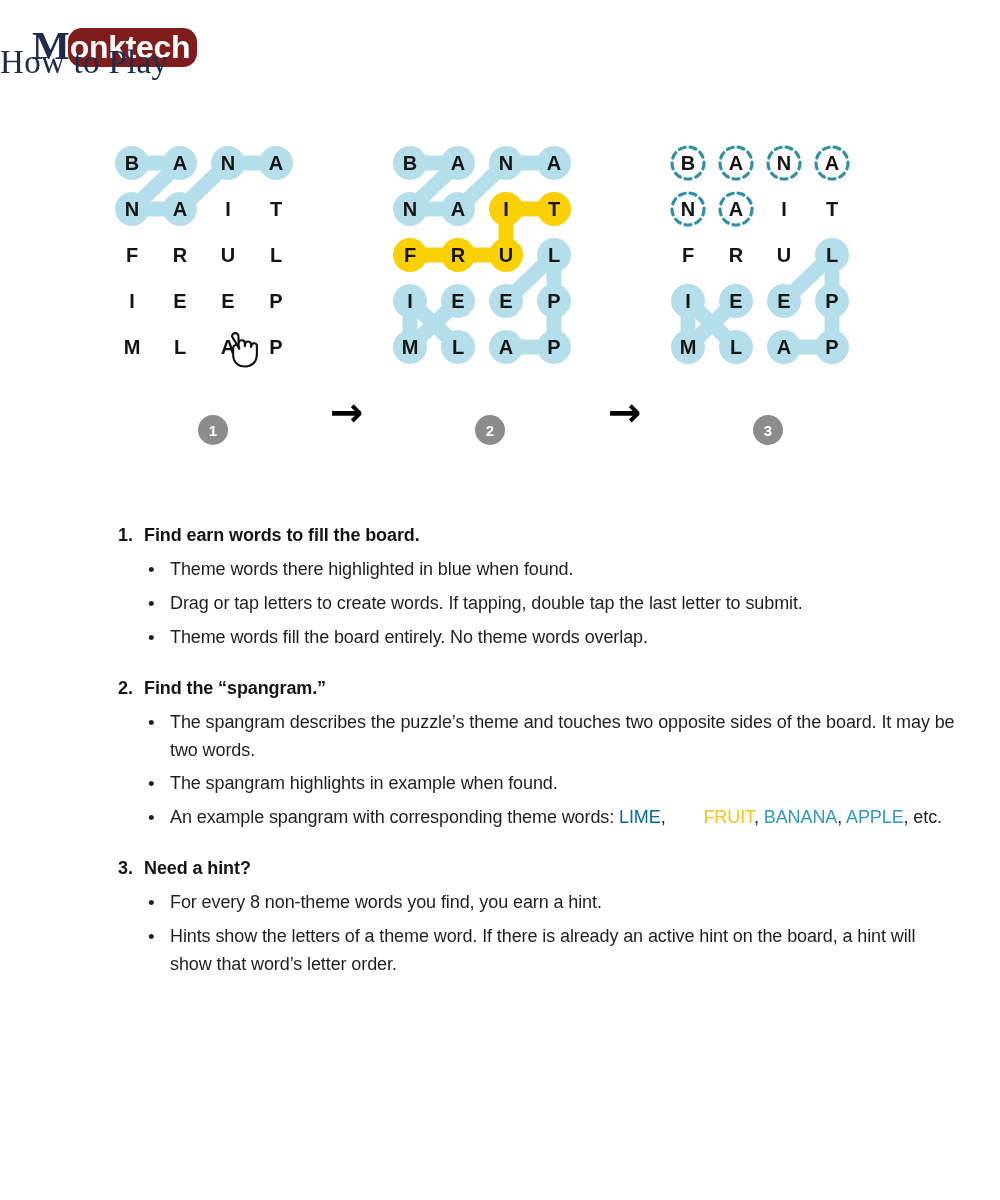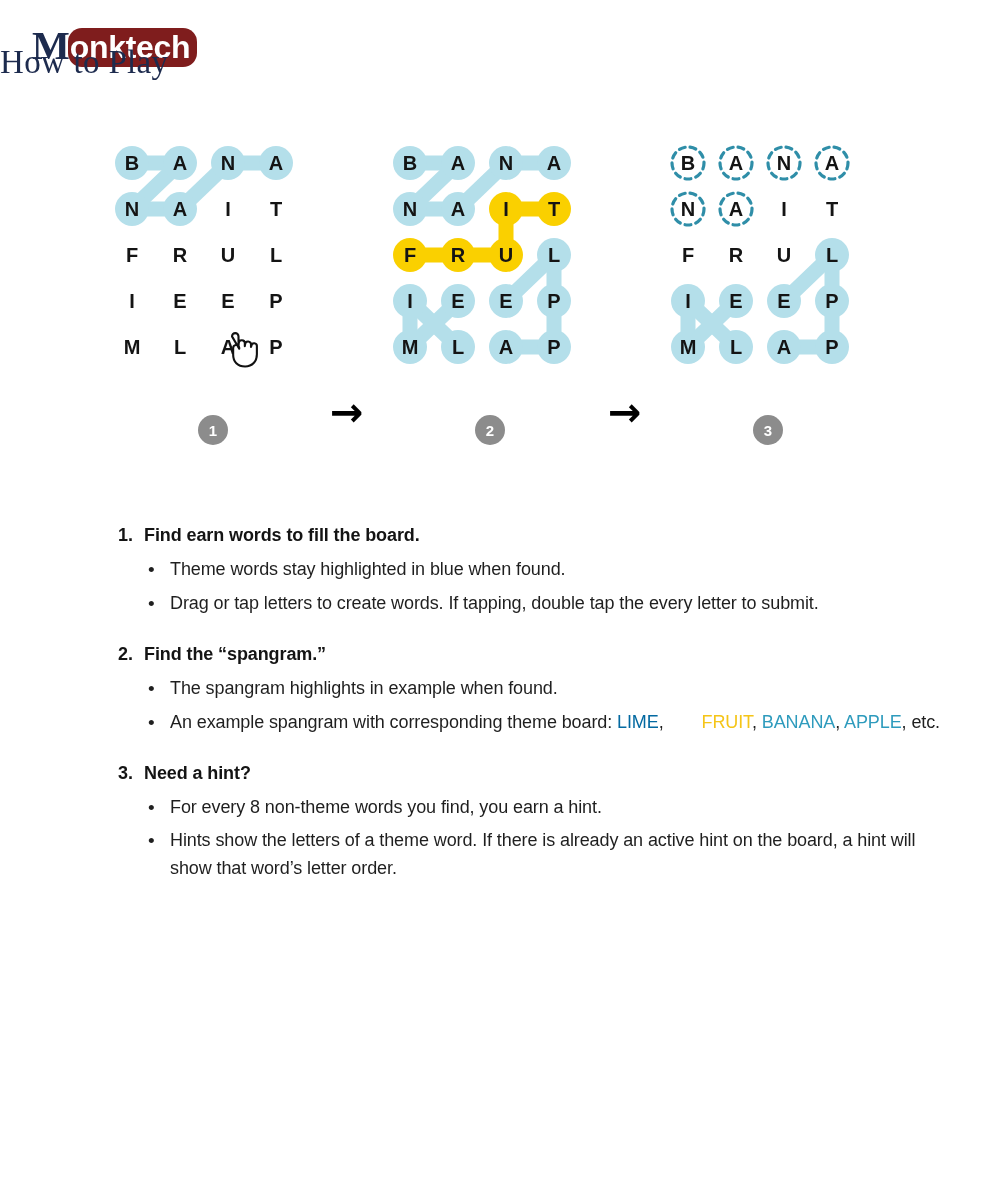--- a/index.html
+++ b/index.html
@@ -288,34 +288,36 @@
 </div>
 
 <div class="instructions">
 
   <div class="section">
     <div class="section-head">
       <span class="section-num">1.</span>
       <span>Find earn words to fill the board.</span>
     </div>
     <ul class="bullets">
-      <li>Theme words stay highlighted in blue when found.</li>
-      <li>Drag or tap letters to create words. If tapping, double tap the every letter to submit.</li>
+      <li>Theme words there highlighted in blue when found.</li>
+      <li>Drag or tap letters to create words. If tapping, double tap the last letter to submit.</li>
+      <li>Theme words fill the board entirely. No theme words overlap.</li>
     </ul>
   </div>
 
   <div class="section">
     <div class="section-head">
       <span class="section-num">2.</span>
       <span>Find the “spangram.”</span>
     </div>
     <ul class="bullets">
+      <li>The spangram describes the puzzle’s theme and touches two opposite sides of the board. It may be two words.</li>
       <li>The spangram highlights in example when found.</li>
       <li>
-        <span>An example spangram with corresponding theme board: </span><span class="w-lime">LIME</span><span>, </span><span class="w-fruit">FRUIT</span><span>, </span><span class="w-banana">BANANA</span><span>, </span><span class="w-apple">APPLE</span><span>, etc.</span>
+        <span>An example spangram with corresponding theme words: </span><span class="w-lime">LIME</span><span>, </span><span class="w-fruit">FRUIT</span><span>, </span><span class="w-banana">BANANA</span><span>, </span><span class="w-apple">APPLE</span><span>, etc.</span>
       </li>
     </ul>
   </div>
 
   <div class="section">
     <div class="section-head">
       <span class="section-num">3.</span>
       <span>Need a hint?</span>
     </div>
     <ul class="bullets">

